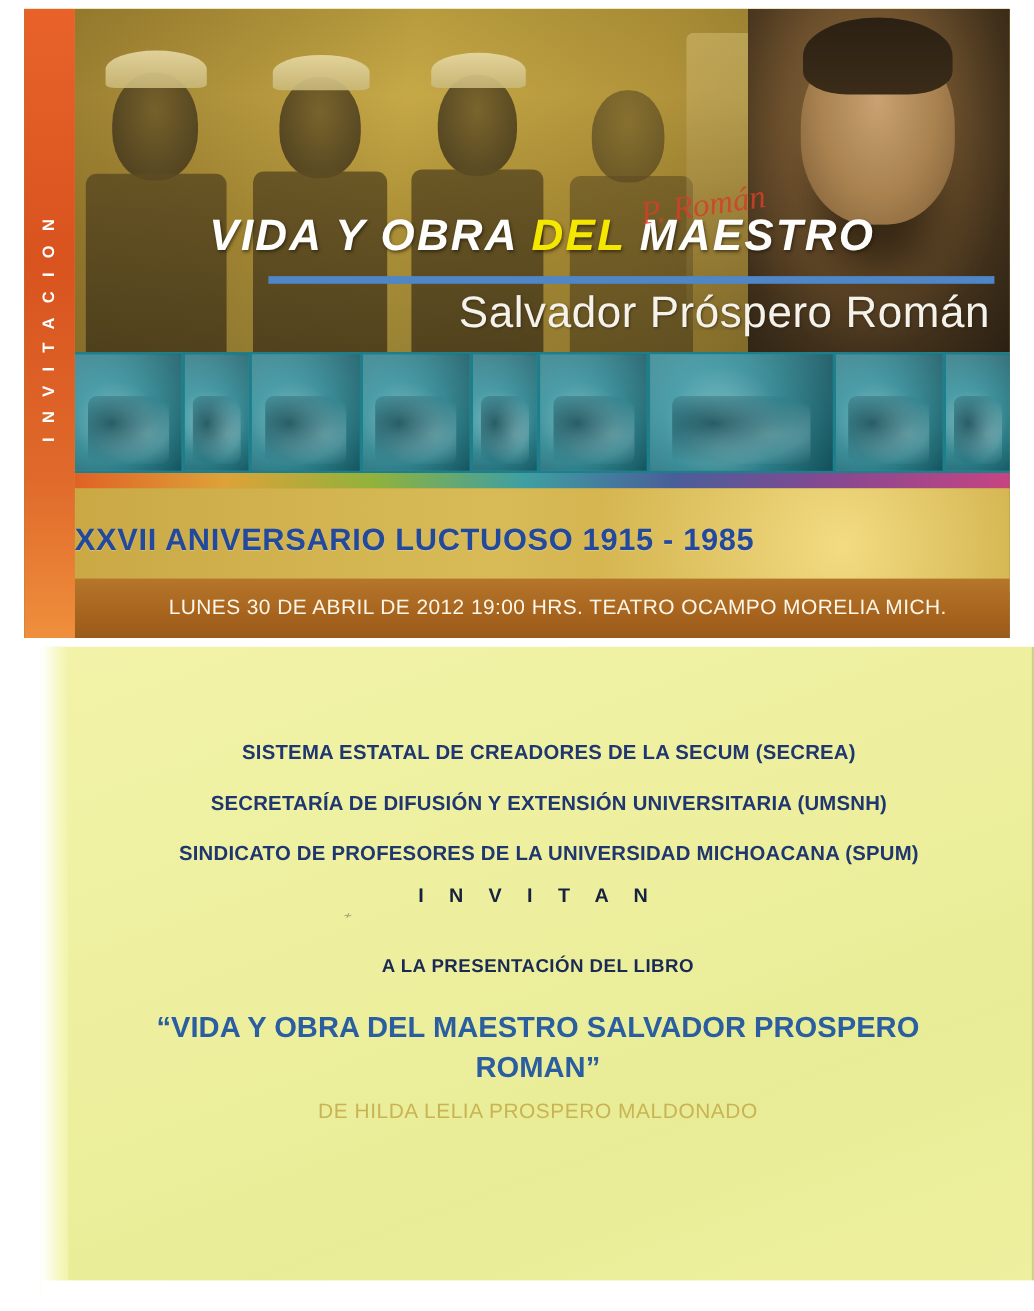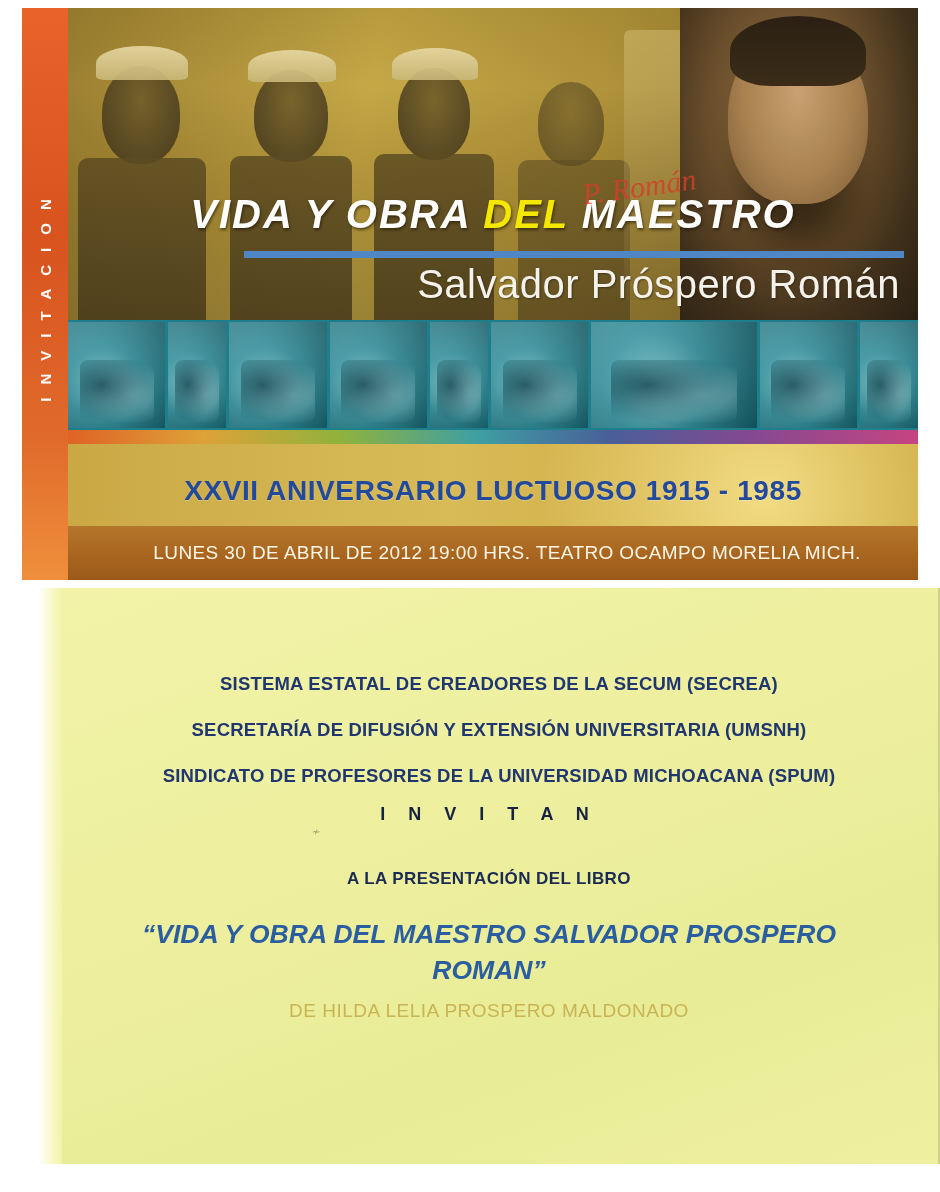--- a/index.html
+++ b/index.html
@@ -219,21 +219,20 @@
     position: absolute;
     left: 46px;
     right: 0;
     top: 436px;
     height: 94px;
     background:
       radial-gradient(circle at 82% 55%, rgba(255,235,150,.75) 0%, rgba(214,176,70,.2) 32%, rgba(214,176,70,0) 55%),
       linear-gradient(90deg,#caa945 0%, #d8bb58 45%, #c7a63f 100%);
     display: flex;
     align-items: center;
-    justify-content: center;
   }
   #anniv-text {
     color: #22499b;
     font-size: 28px;
     font-weight: 700;
     letter-spacing: .6px;
     text-shadow: 0 1px 1px rgba(255,255,255,.25);
   }
 
   
@@ -315,21 +314,20 @@
   #book-title {
     position: absolute;
     left: 96px;
     right: 96px;
     top: 328px;
     text-align: center;
     color: #2a5ea0;
     font-size: 26.5px;
     font-weight: 600;
     line-height: 36px;
-    font-style: italic;
   }
   #author {
     position: absolute;
     left: 0; right: 0;
     top: 412px;
     text-align: center;
     color: #c9b455;
     font-size: 19px;
     letter-spacing: .5px;
   }

